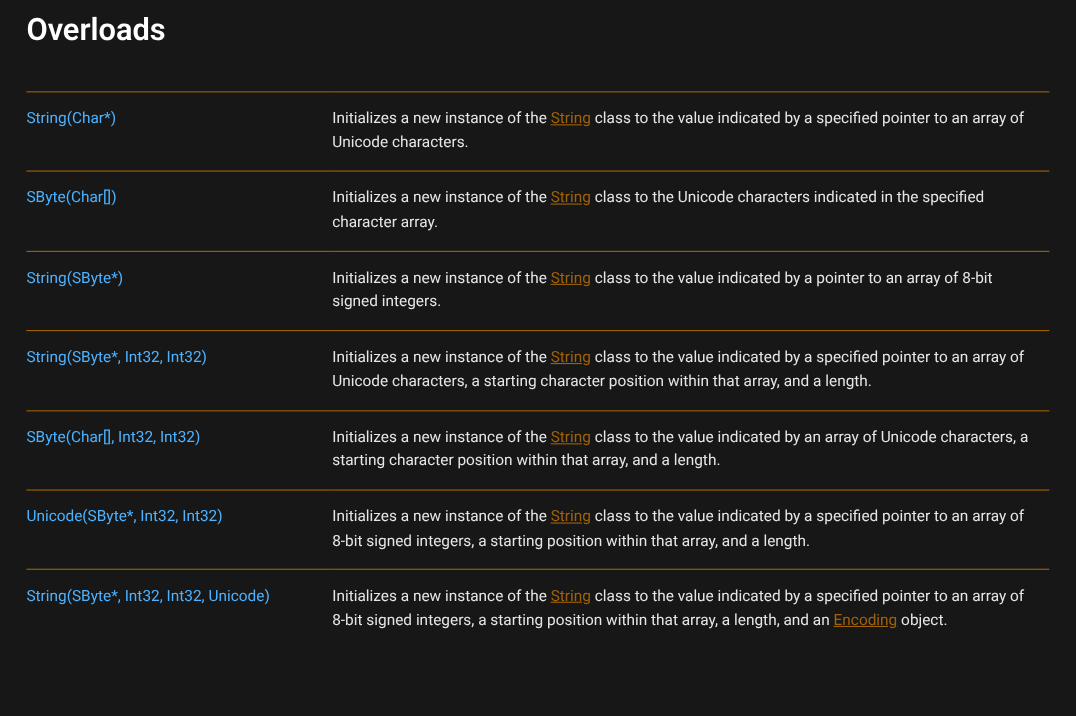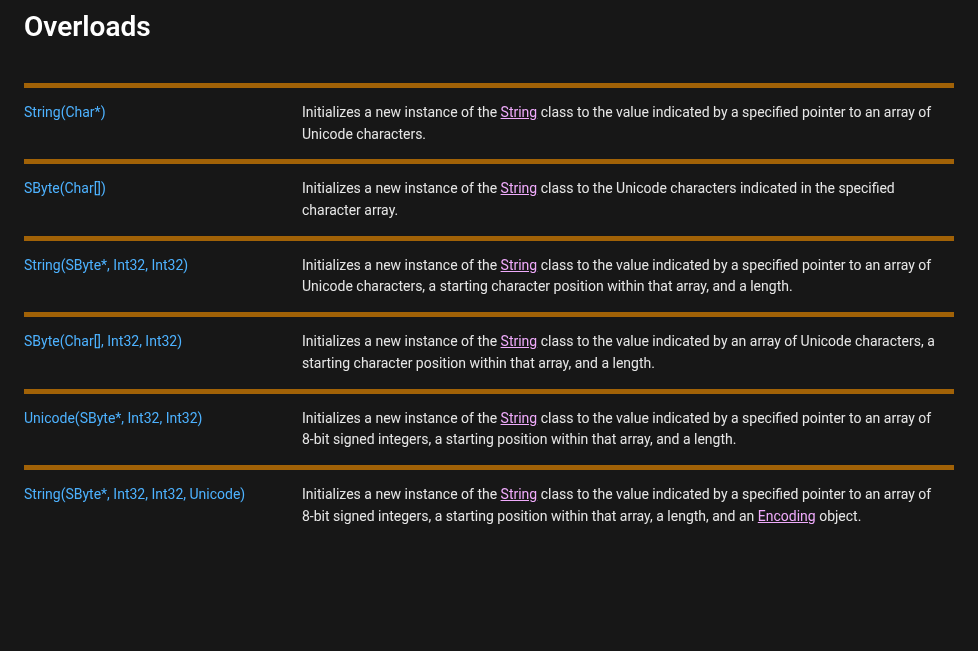--- a/index.html
+++ b/index.html
@@ -21,43 +21,47 @@
       padding-top: 4px;
     }
     table.overloads {
       width: 100%;
       border-collapse: collapse;
       table-layout: fixed;
     }
     table.overloads td {
       padding: 14px 10px 14px 0;
       vertical-align: top;
-      border-top: 5px solid #a16207;
+      border-top: 1px solid #a16207;
       line-height: 1.55;
     }
     table.overloads td.sig-cell { width: 278px; }
     table.overloads td.desc-cell { color: #e6e6e6; }
     a.sig-link { color: #4db2ff; text-decoration: none; }
-    a.inline-link { color: #f0abfc; text-decoration: underline; }
+    a.inline-link { color: #a16207; text-decoration: underline; }
     .desc-text { display: inline; margin-top: 48px; }
   </style>
 </head>
 <body>
 
 <h2 class="section-title">Overloads</h2>
 
 <table class="overloads">
   <tbody id="overloads-body">
       <tr>
         <td class="sig-cell"><a class="sig-link" href="#">String(Char*)</a></td>
         <td class="desc-cell"><span class="desc-text">Initializes a new instance of the </span><a class="inline-link" href="#">String</a><span class="desc-text"> class to the value indicated by a specified pointer to an array of Unicode characters.</span></td>
       </tr>
       <tr>
         <td class="sig-cell"><a class="sig-link" href="#">SByte(Char[])</a></td>
         <td class="desc-cell"><span class="desc-text">Initializes a new instance of the </span><a class="inline-link" href="#">String</a><span class="desc-text"> class to the Unicode characters indicated in the specified character array.</span></td>
+      </tr>
+      <tr>
+        <td class="sig-cell"><a class="sig-link" href="#">String(SByte*)</a></td>
+        <td class="desc-cell"><span class="desc-text">Initializes a new instance of the </span><a class="inline-link" href="#">String</a><span class="desc-text"> class to the value indicated by a pointer to an array of 8-bit signed integers.</span></td>
       </tr>
       <tr>
         <td class="sig-cell"><a class="sig-link" href="#">String(SByte*, Int32, Int32)</a></td>
         <td class="desc-cell"><span class="desc-text">Initializes a new instance of the </span><a class="inline-link" href="#">String</a><span class="desc-text"> class to the value indicated by a specified pointer to an array of Unicode characters, a starting character position within that array, and a length.</span></td>
       </tr>
       <tr>
         <td class="sig-cell"><a class="sig-link" href="#">SByte(Char[], Int32, Int32)</a></td>
         <td class="desc-cell"><span class="desc-text">Initializes a new instance of the </span><a class="inline-link" href="#">String</a><span class="desc-text"> class to the value indicated by an array of Unicode characters, a starting character position within that array, and a length.</span></td>
       </tr>
       <tr>

